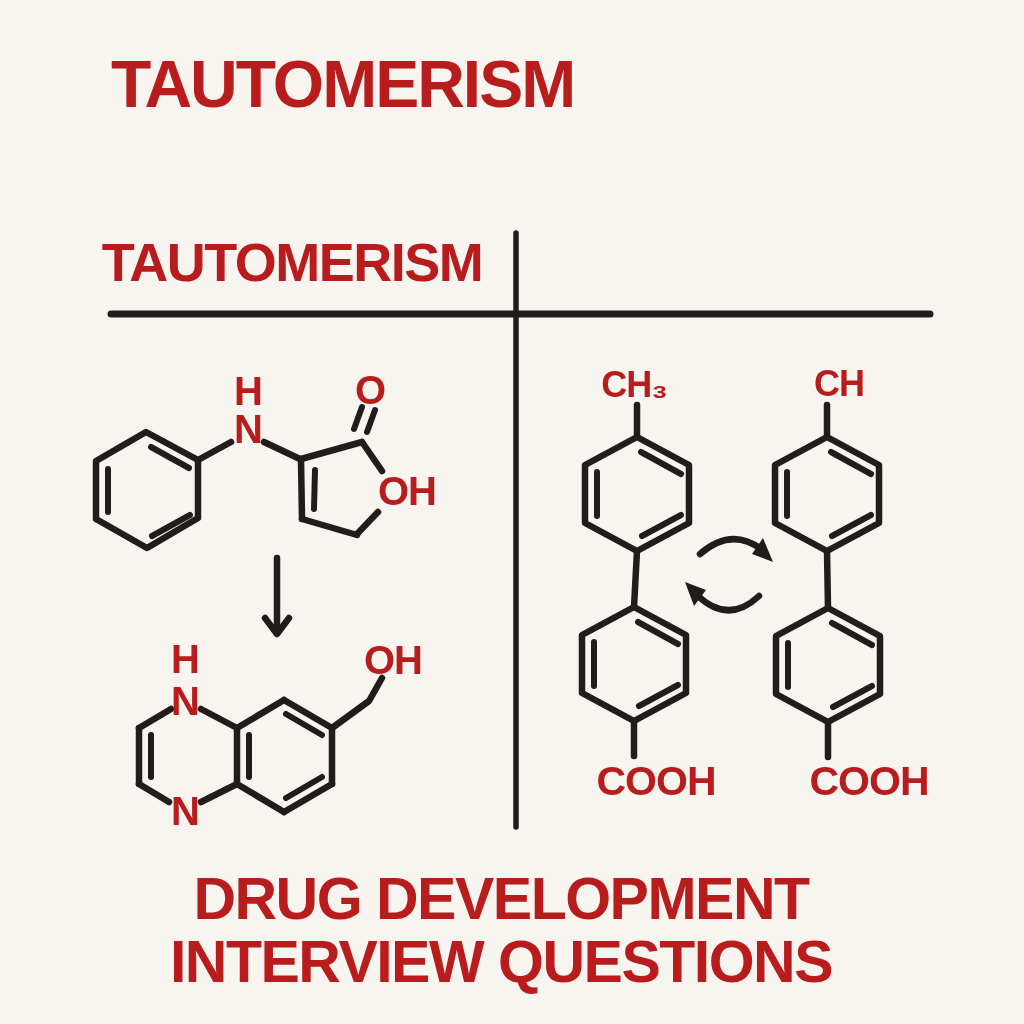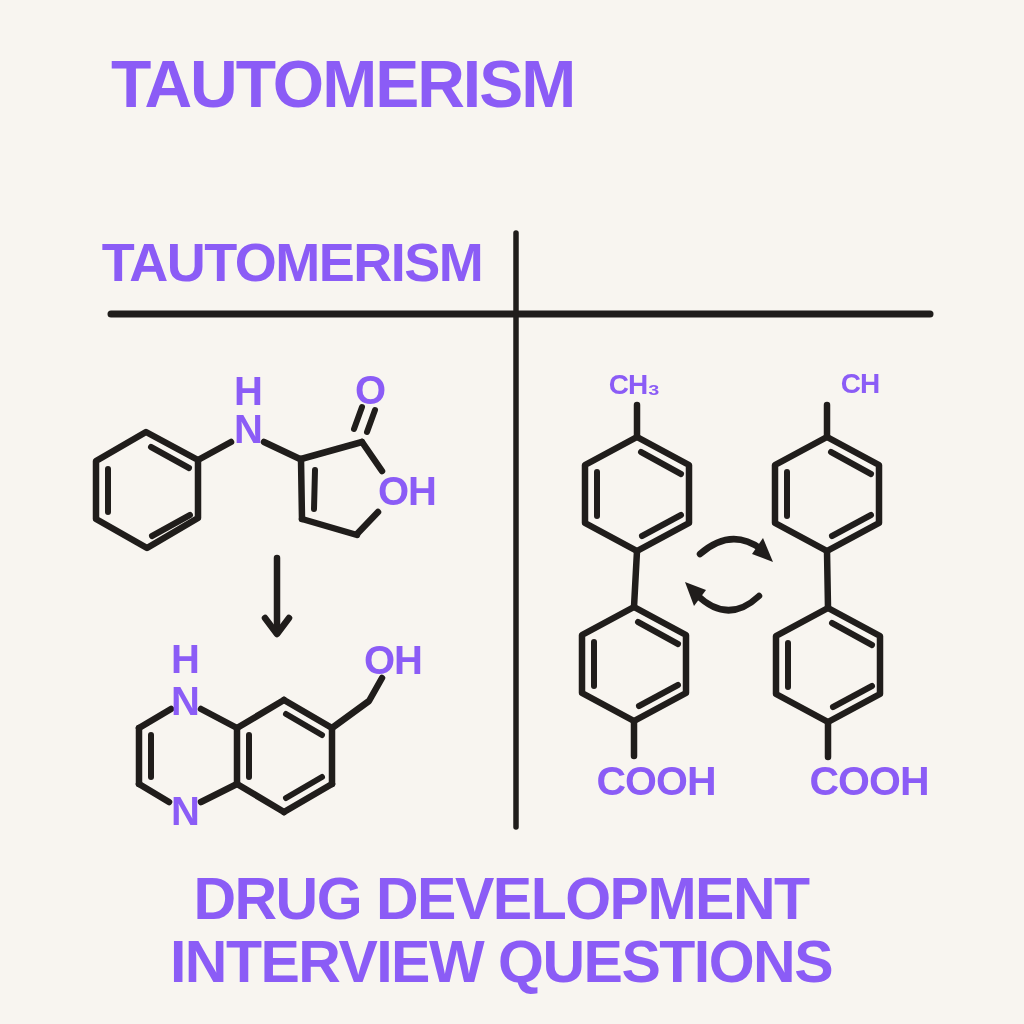--- a/index.html
+++ b/index.html
@@ -3,26 +3,26 @@
 <meta charset="utf-8">
 <style>
   html,body{margin:0;padding:0;}
   body{
     width:1024px;height:1024px;position:relative;overflow:hidden;
     font-family:"Liberation Sans","DejaVu Sans",sans-serif;
     background:#f8f5f0;color:#201d1b;
   }
   #canvas{position:absolute;inset:0;width:1024px;height:1024px;background:#f8f5f0;}
   svg.art{position:absolute;left:0;top:0;}
-  .txt{position:absolute;font-weight:700;color:#8b5cf6;white-space:nowrap;}
+  .txt{position:absolute;font-weight:700;color:#b91c1c;white-space:nowrap;}
   .center{transform:translate(-50%,-50%);}
   .title{left:111px;top:44px;font-size:66px;line-height:81px;letter-spacing:-2px;}
   .hdr{font-size:54px;letter-spacing:-1.5px;}
   .atom{font-size:40px;letter-spacing:-1px;}
-  .grp{font-size:28px;letter-spacing:-1px;}
+  .grp{font-size:36px;letter-spacing:-1px;}
   .cooh{font-size:41px;letter-spacing:-1px;}
   .caption{font-size:59px;letter-spacing:-1.5px;}
 </style>
 </head>
 <body>
 
 <div id="canvas">
 
   <svg class="art" width="1024" height="1024" viewBox="0 0 1024 1024" fill="none" stroke="#201d1b" stroke-width="6.5" stroke-linecap="round" stroke-linejoin="round">
 
@@ -126,19 +126,19 @@
   <div class="txt atom center" style="left:407px;top:491px;">OH</div>
 
   <div class="txt atom center" style="left:185px;top:659px;">H</div>
   <div class="txt atom center" style="left:185px;top:701px;">N</div>
   <div class="txt atom center" style="left:185px;top:811px;">N</div>
   <div class="txt atom center" style="left:393px;top:660px;">OH</div>
 
   <div class="txt grp center" style="left:634px;top:385px;">CH₃</div>
   <div class="txt cooh center" style="left:656px;top:781px;">COOH</div>
 
-  <div class="txt grp center" style="left:860px;top:384px;">CH</div>
+  <div class="txt grp center" style="left:839px;top:384px;">CH</div>
   <div class="txt cooh center" style="left:869px;top:781px;">COOH</div>
 
   <div class="txt caption center" style="left:501px;top:962px;">INTERVIEW QUESTIONS</div>
   <div class="txt caption center" style="left:501px;top:899px;">DRUG DEVELOPMENT</div>
 
 </div>
 
 </body></html>

